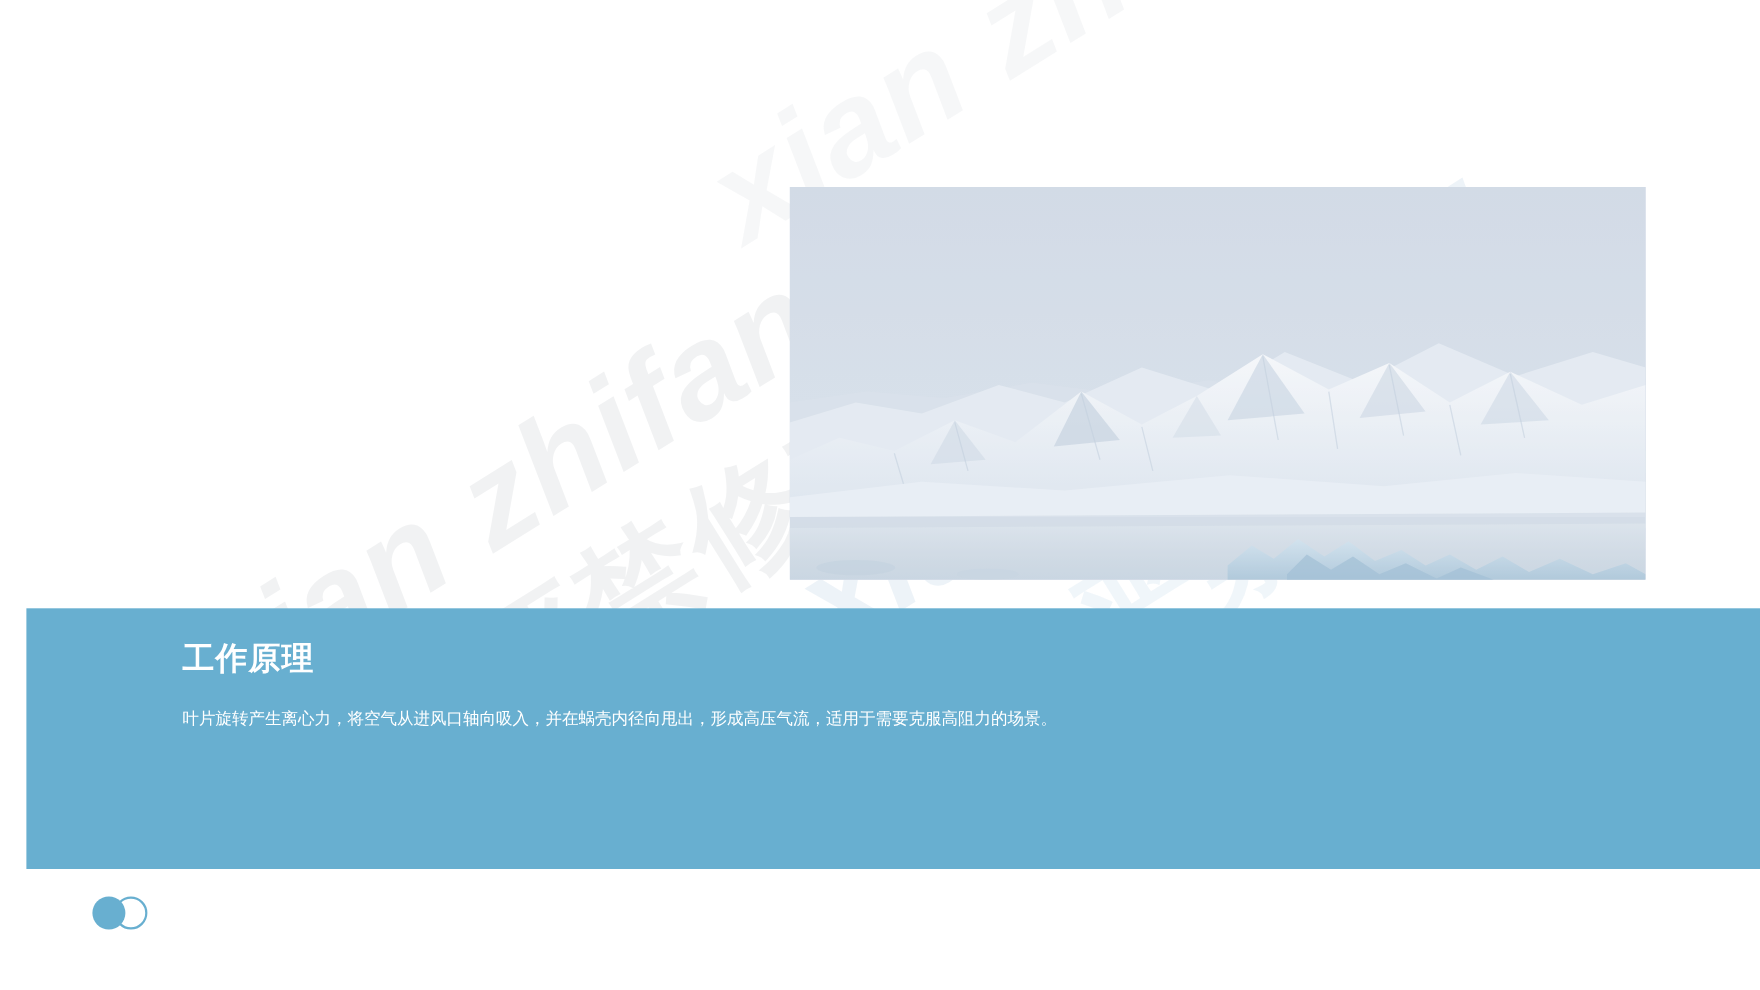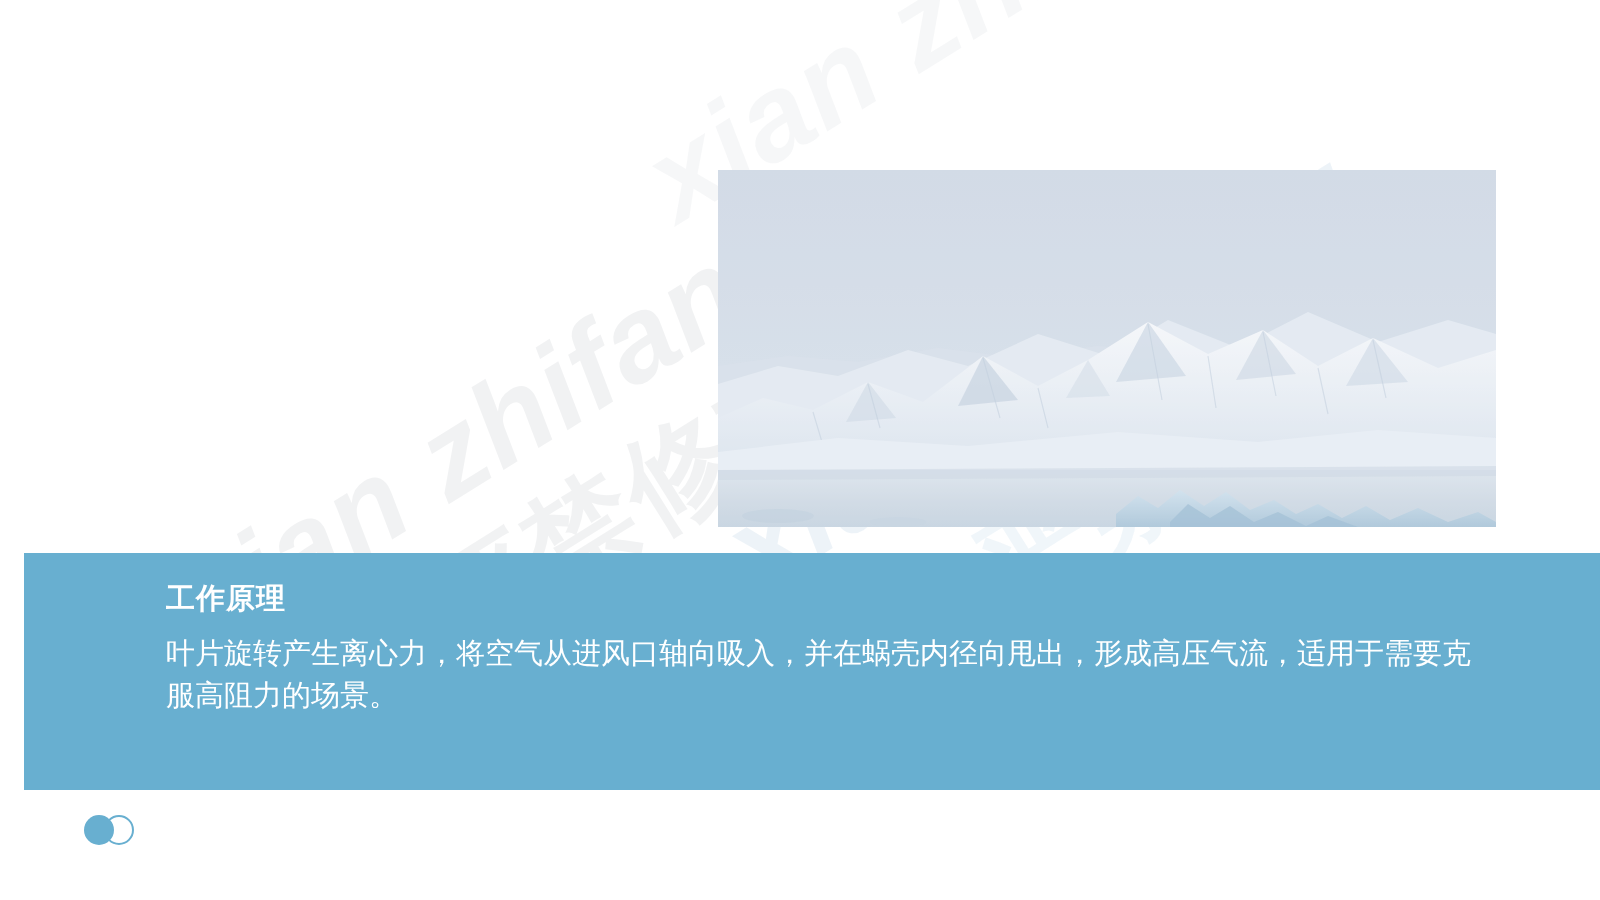--- a/index.html
+++ b/index.html
@@ -100,21 +100,21 @@
     font-size: 29px;
     font-weight: 700;
     color: #ffffff;
     letter-spacing: 1px;
     font-family: "DejaVu Sans", sans-serif;
   }
   #principle-body {
     position: absolute;
     left: 142px; top: 79px;
     width: 1318px;
-    font-size: 29px;
+    font-size: 15px;
     line-height: 42px;
     color: #ffffff;
     font-family: "DejaVu Sans", sans-serif;
   }
 
   
   #logo {
     position: absolute;
     right: 28px; top: 16px;
     width: 268px; height: 104px;

